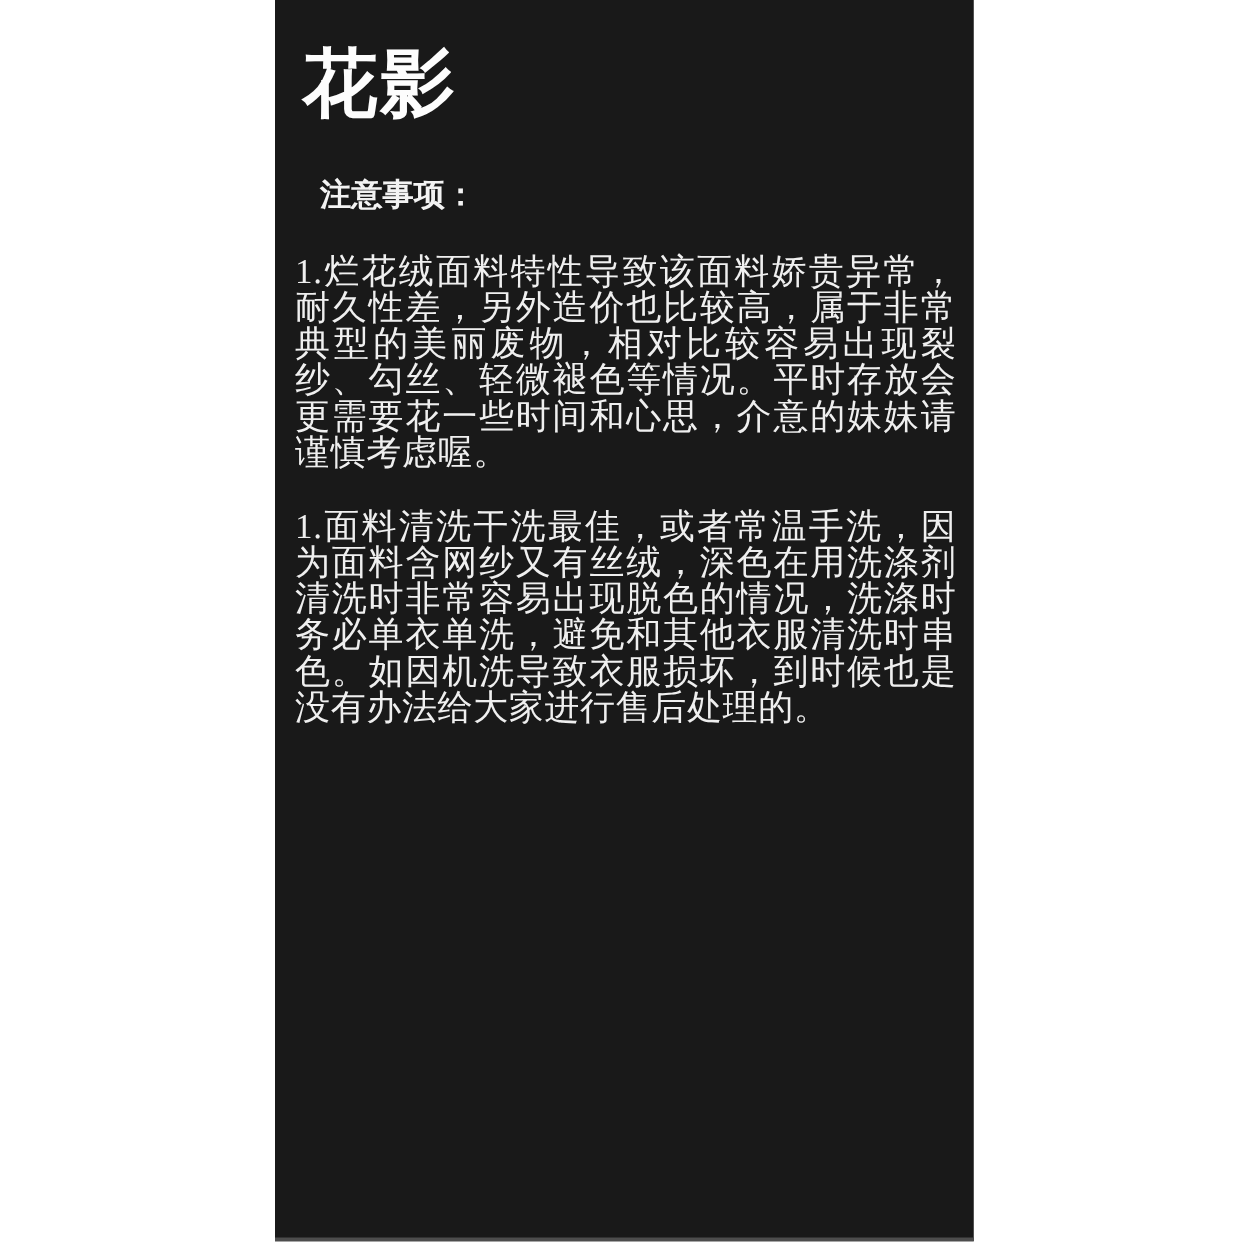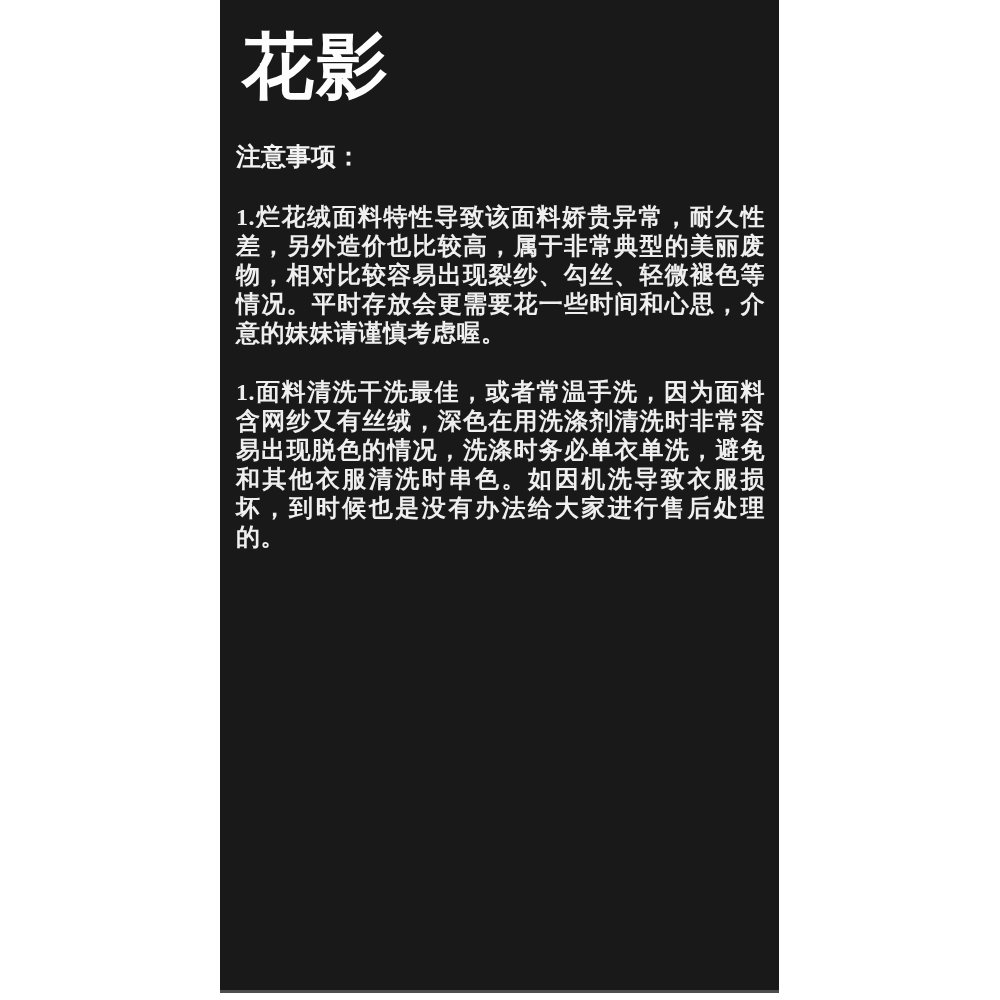--- a/index.html
+++ b/index.html
@@ -22,38 +22,39 @@
     width: 559px;
     height: 993px;
     box-sizing: border-box;
     background: #191919;
     color: #efefef;
     padding: 0 14px 0 16px;
     border-bottom: 3px solid #4d4d4d;
   }
   .title {
     margin: 16px 0 0 6px;
-    font-size: 72px;
+    font-size: 60px;
     line-height: 102px;
     font-weight: bold;
     letter-spacing: 2px;
     color: #fdfdfd;
   }
   .heading {
     margin-top: 24px;
     font-size: 25px;
     line-height: 29px;
     font-weight: bold;
     color: #f3f3f3;
+    margin-left: 20px;
   }
   .para {
     margin: 30px 0 0 0;
-    font-size: 24px;
+    font-size: 28px;
     line-height: 29px;
-    font-weight: bold;
+    font-weight: normal;
     letter-spacing: 0.5px;
     text-align: justify;
     color: #efefef;
   }
   .para.first {
     margin-top: 32px;
   }
 </style>
 </head>
 <body>

